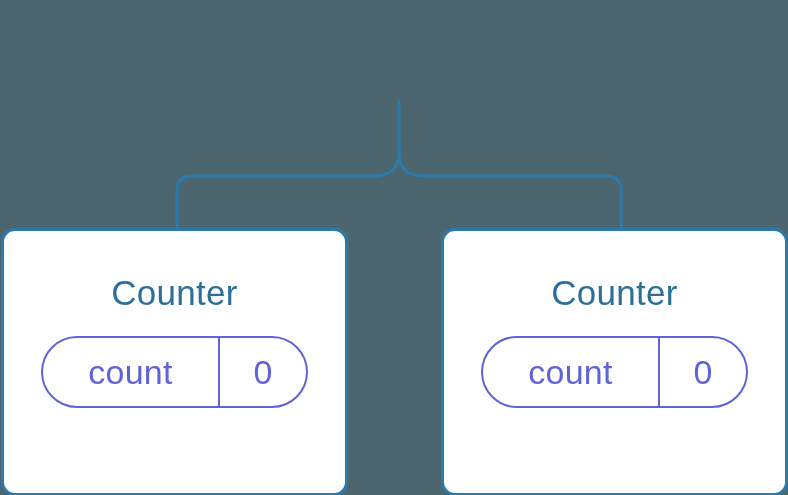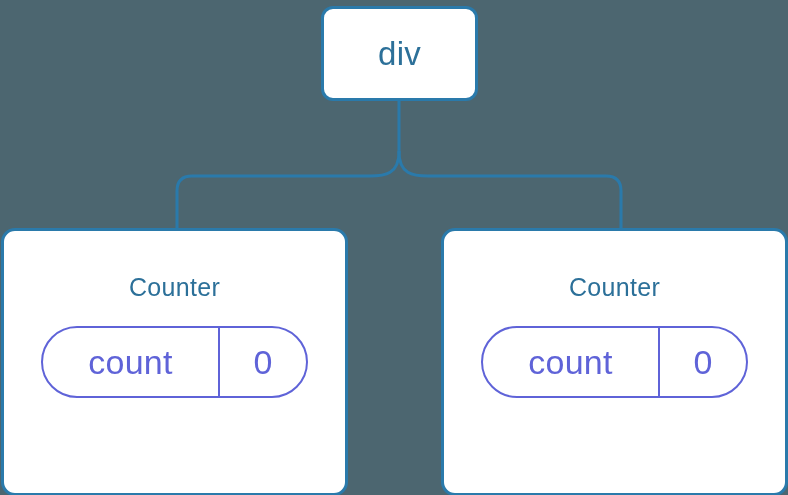--- a/index.html
+++ b/index.html
@@ -64,21 +64,21 @@
     width: 347px;
     height: 268px;
     border-radius: 14px;
     justify-content: flex-start;
   }
   #node-counter-left  { left: 1px; }
   #node-counter-right { left: 441px; }
 
   .node-component .node-title {
     margin-top: 44px;
-    font-size: 25px;
+    font-size: 35px;
     line-height: 1;
     color: #2c7099;
     letter-spacing: 0.3px;
   }
 
   
   .state-pill {
     margin-top: 26px;
     height: 72px;
     width: 267px;
@@ -114,23 +114,20 @@
 
   <svg class="edge-layer" viewBox="0 0 788 495">
 
     <path d="M 399 101 L 399 152" fill="none" stroke="#2a7aab" stroke-width="3" stroke-linecap="round"></path>
 
     <path d="M 399 152 C 399 174, 385 176, 370 176 L 192 176 Q 177 176 177 191 L 177 228" fill="none" stroke="#2a7aab" stroke-width="3" stroke-linecap="round" stroke-linejoin="round"></path>
 
     <path d="M 399 152 C 399 174, 413 176, 428 176 L 606 176 Q 621 176 621 191 L 621 228" fill="none" stroke="#2a7aab" stroke-width="3" stroke-linecap="round" stroke-linejoin="round"></path>
   </svg>
 
-  <div class="node-box" id="node-root">
-    <span class="node-title">div</span>
-  </div>
 
   <div class="node-box node-component" id="node-counter-left">
     <span class="node-title">Counter</span>
     <div class="state-pill">
       <span class="state-key">count</span>
       <span class="state-value">0</span>
     </div>
   </div>
 
   <div class="node-box node-component" id="node-counter-right">

